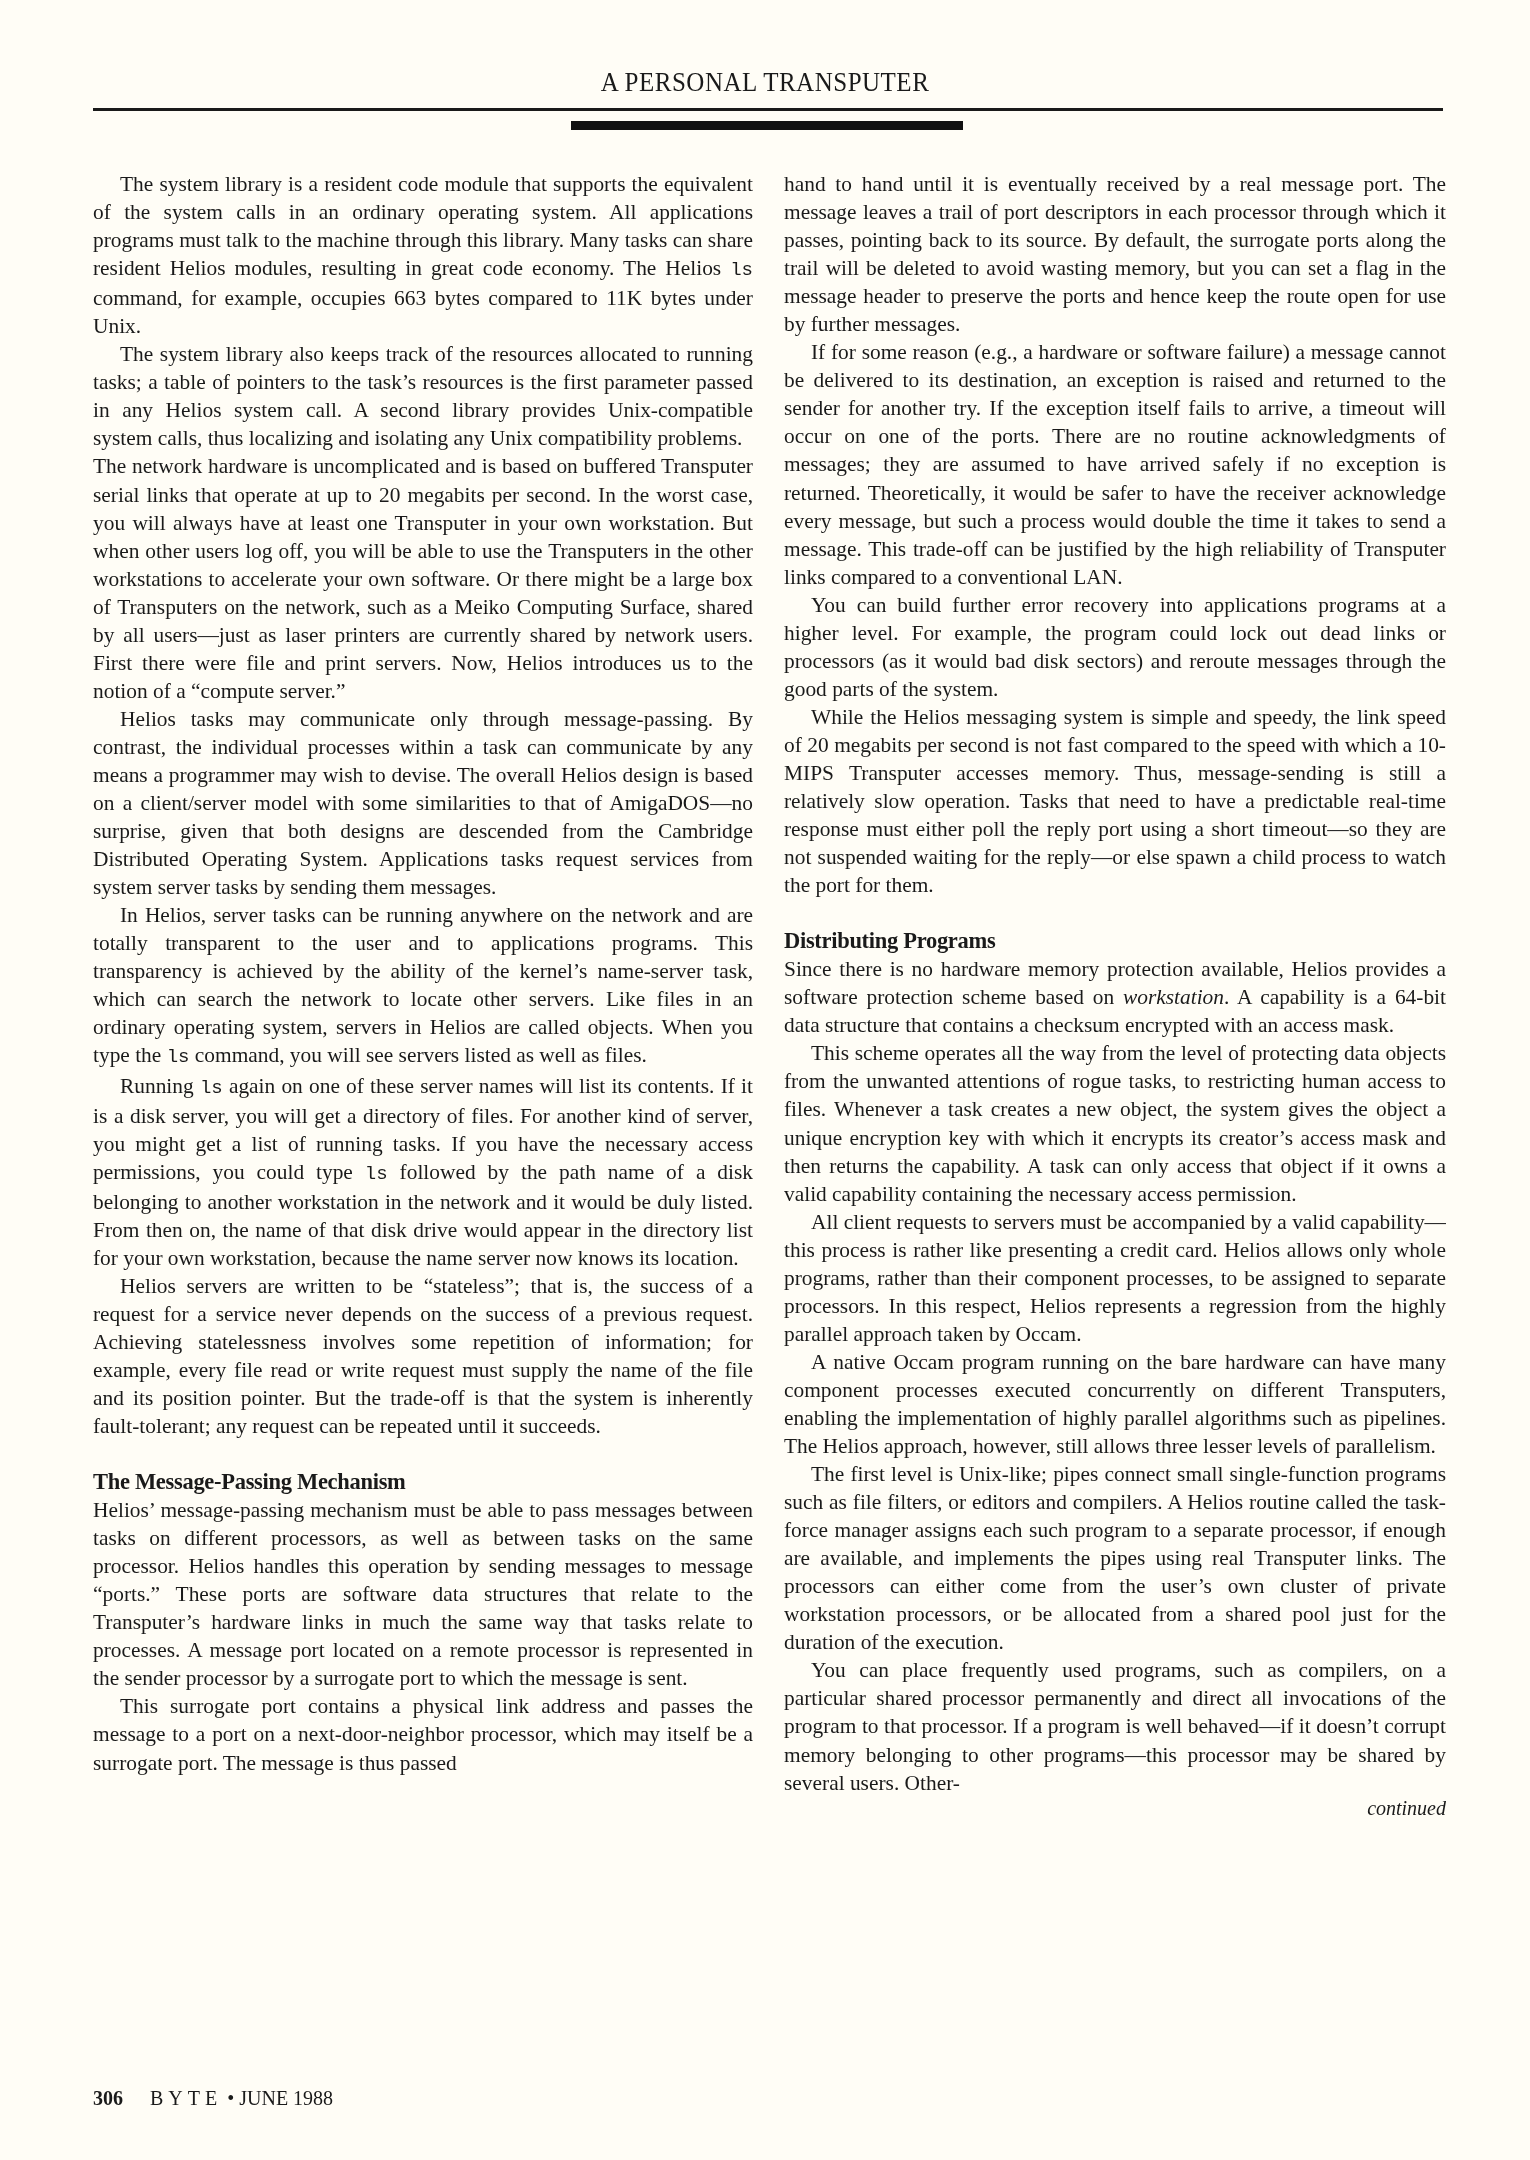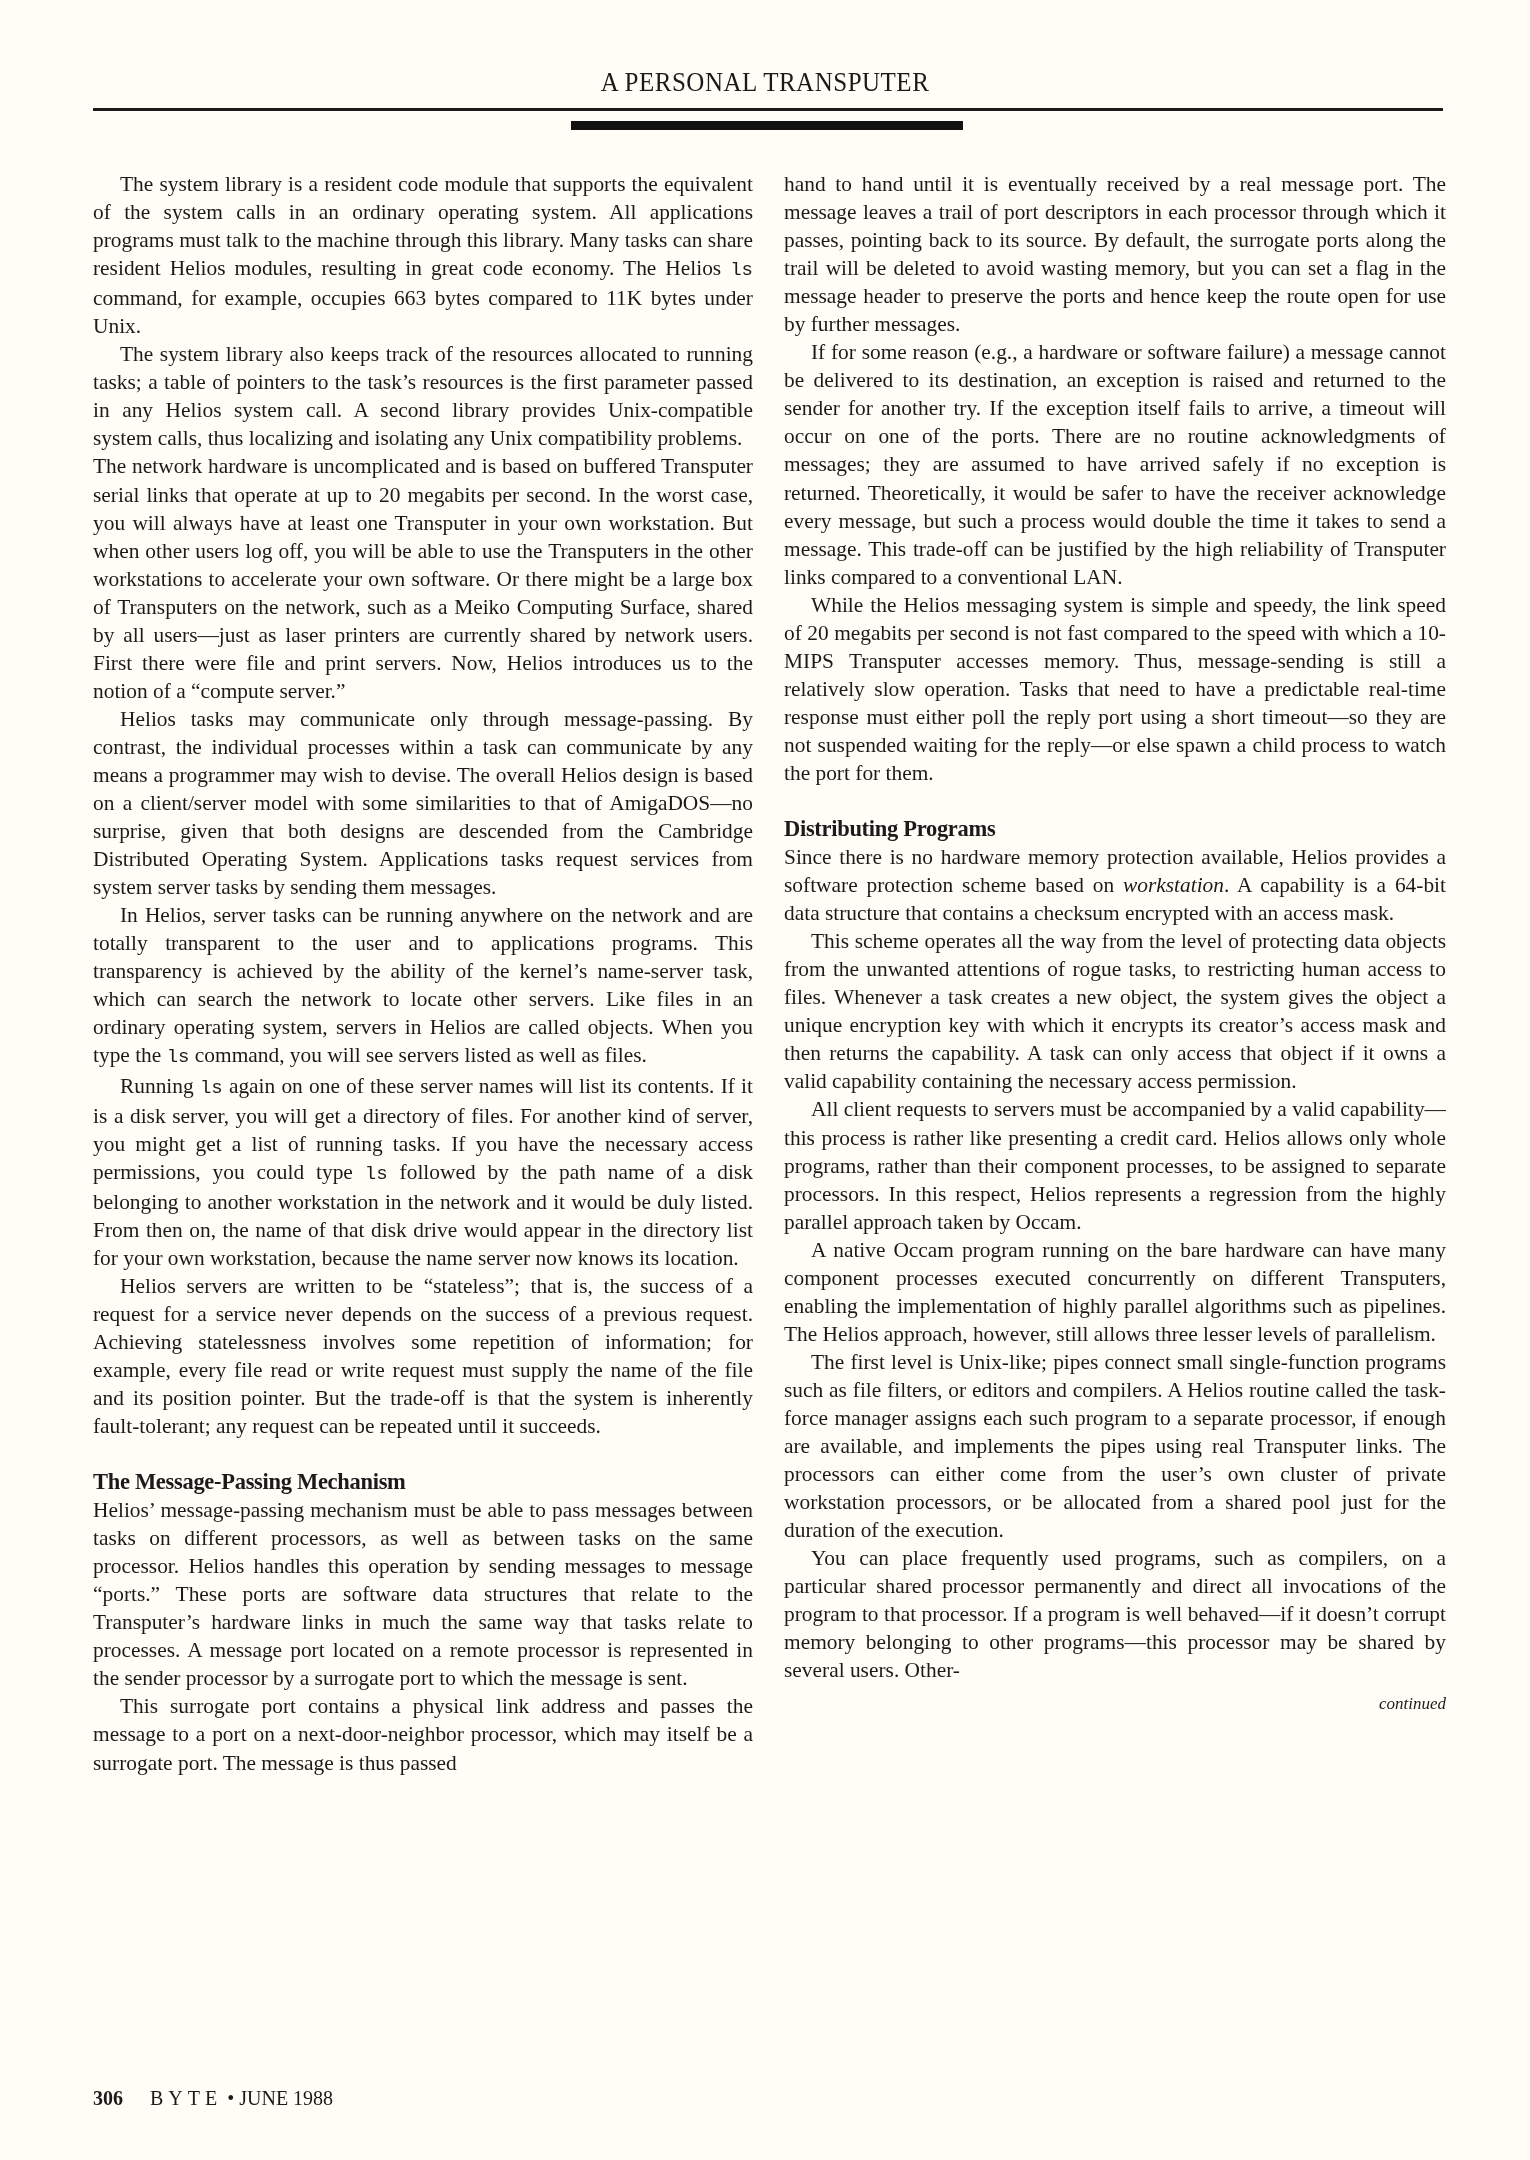--- a/index.html
+++ b/index.html
@@ -31,21 +31,21 @@
   .col.left { left: 93px; }
   .col.right { left: 784px; width: 662px; top: 170px; }
   .col p { margin: 0; text-indent: 27px; }
   .col p.noindent { text-indent: 0; }
   .col h3 {
     margin: 28px 0 0 0; font-size: 22.5px; font-weight: bold;
     line-height: 28px; letter-spacing: -0.3px;
   }
   .mono { font-family: "Liberation Mono", "DejaVu Sans Mono", monospace; font-size: 19px; }
   .continued {
-    text-align: right; font-style: italic; font-size: 17px; line-height: 22px; margin-top: 9px;
+    text-align: right; font-style: italic; font-size: 20px; line-height: 22px;
   }
   .folio {
     position: absolute; top: 2087px; left: 93px; font-size: 20px;
   }
   .folio .num { font-weight: bold; margin-right: 22px; }
   .folio .mag { letter-spacing: 5px; }
 </style>
 </head>
 <body>
 
@@ -64,20 +64,21 @@
   <p>Helios servers are written to be “stateless”; that is, the success of a request for a service never depends on the success of a previous request. Achieving statelessness involves some repetition of information; for example, every file read or write request must supply the name of the file and its position pointer. But the trade-off is that the system is inherently fault-tolerant; any request can be repeated until it succeeds.</p>
 
   <h3>The Message-Passing Mechanism</h3>
   <p class="noindent">Helios’ message-passing mechanism must be able to pass messages between tasks on different processors, as well as between tasks on the same processor. Helios handles this operation by sending messages to message “ports.” These ports are software data structures that relate to the Transputer’s hardware links in much the same way that tasks relate to processes. A message port located on a remote processor is represented in the sender processor by a surrogate port to which the message is sent.</p>
   <p>This surrogate port contains a physical link address and passes the message to a port on a next-door-neighbor processor, which may itself be a surrogate port. The message is thus passed</p>
 </div>
 
 <div class="col right">
   <p class="noindent">hand to hand until it is eventually received by a real message port. The message leaves a trail of port descriptors in each processor through which it passes, pointing back to its source. By default, the surrogate ports along the trail will be deleted to avoid wasting memory, but you can set a flag in the message header to preserve the ports and hence keep the route open for use by further messages.</p>
   <p>If for some reason (e.g., a hardware or software failure) a message cannot be delivered to its destination, an exception is raised and returned to the sender for another try. If the exception itself fails to arrive, a timeout will occur on one of the ports. There are no routine acknowledgments of messages; they are assumed to have arrived safely if no exception is returned. Theoretically, it would be safer to have the receiver acknowledge every message, but such a process would double the time it takes to send a message. This trade-off can be justified by the high reliability of Transputer links compared to a conventional LAN.</p>
+  <p>You can build further error recovery into applications programs at a higher level. For example, the program could lock out dead links or processors (as it would bad disk sectors) and reroute messages through the good parts of the system.</p>
   <p>While the Helios messaging system is simple and speedy, the link speed of 20 megabits per second is not fast compared to the speed with which a 10-MIPS Transputer accesses memory. Thus, message-sending is still a relatively slow operation. Tasks that need to have a predictable real-time response must either poll the reply port using a short timeout—so they are not suspended waiting for the reply—or else spawn a child process to watch the port for them.</p>
 
   <h3>Distributing Programs</h3>
   <p class="noindent"><span>Since there is no hardware memory protection available, Helios provides a software protection scheme based on </span><em>workstation</em><span>. A capability is a 64-bit data structure that contains a checksum encrypted with an access mask.</span></p>
   <p>This scheme operates all the way from the level of protecting data objects from the unwanted attentions of rogue tasks, to restricting human access to files. Whenever a task creates a new object, the system gives the object a unique encryption key with which it encrypts its creator’s access mask and then returns the capability. A task can only access that object if it owns a valid capability containing the necessary access permission.</p>
   <p>All client requests to servers must be accompanied by a valid capability—this process is rather like presenting a credit card. Helios allows only whole programs, rather than their component processes, to be assigned to separate processors. In this respect, Helios represents a regression from the highly parallel approach taken by Occam.</p>
   <p>A native Occam program running on the bare hardware can have many component processes executed concurrently on different Transputers, enabling the implementation of highly parallel algorithms such as pipelines. The Helios approach, however, still allows three lesser levels of parallelism.</p>
   <p>The first level is Unix-like; pipes connect small single-function programs such as file filters, or editors and compilers. A Helios routine called the task-force manager assigns each such program to a separate processor, if enough are available, and implements the pipes using real Transputer links. The processors can either come from the user’s own cluster of private workstation processors, or be allocated from a shared pool just for the duration of the execution.</p>
   <p>You can place frequently used programs, such as compilers, on a particular shared processor permanently and direct all invocations of the program to that processor. If a program is well behaved—if it doesn’t corrupt memory belonging to other programs—this processor may be shared by several users. Other-</p>
   <div class="continued">continued</div>

